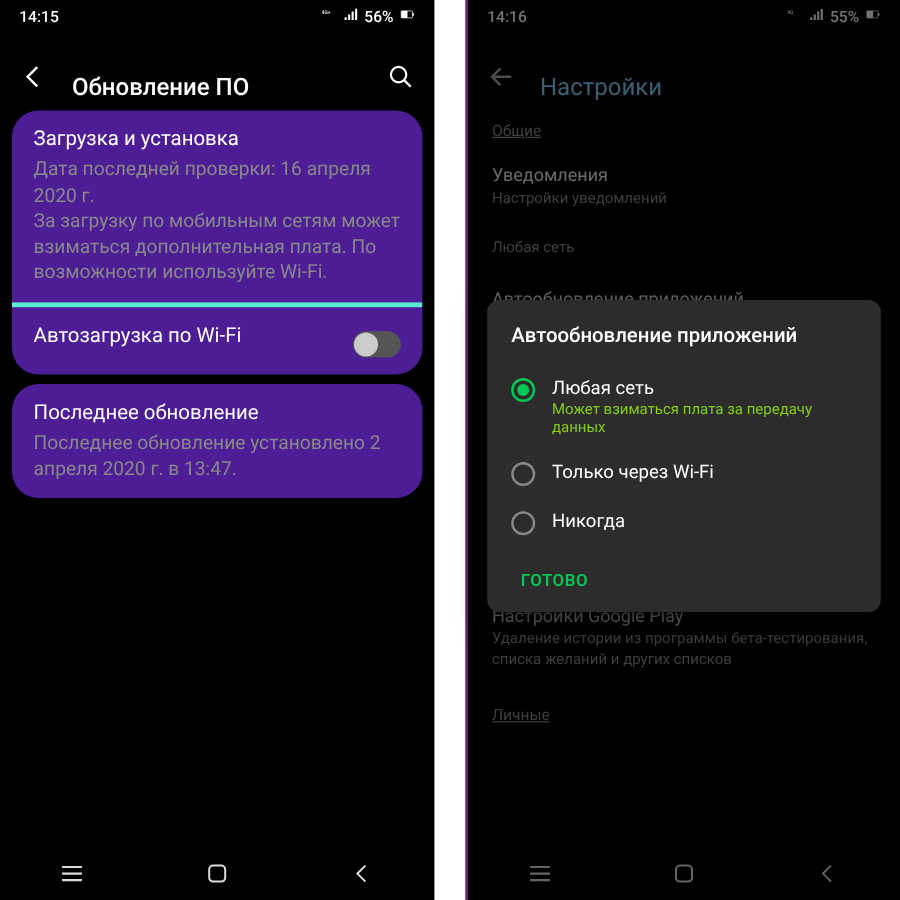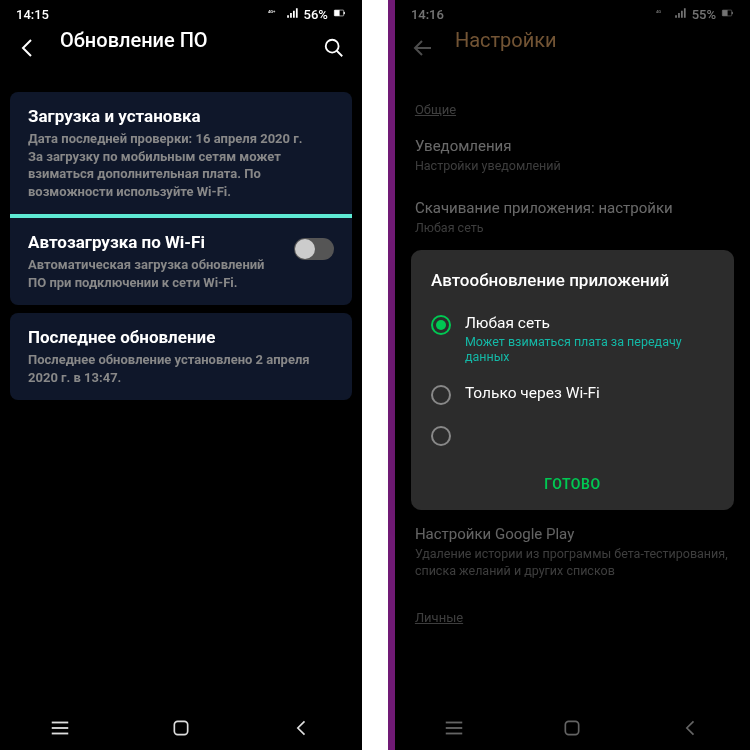--- a/index.html
+++ b/index.html
@@ -1,53 +1,53 @@
 <!DOCTYPE html>
 <html><head>
 <meta charset="utf-8">
 <style>
   * { margin: 0; padding: 0; box-sizing: border-box; font-family: -apple-system, Roboto, "Segoe UI", sans-serif; }
   body { background: #fff; width: 750px; height: 750px; display: flex; }
   .phone { width: 375px; height: 750px; background: #000; color: #fff; position: relative; display: flex; flex-direction: column; }
-  .phone + .phone { border-left: 7px solid #701a75; margin-left: 26px; }
+  .phone + .phone { border-left: 2px solid #701a75; margin-left: 26px; }
   .statusbar { height: 28px; display: flex; justify-content: space-between; align-items: center; padding: 0 16px; font-size: 13px; font-weight: 500; }
   .statusbar .right { display: flex; align-items: center; gap: 4px; }
   .statusbar svg { width: 14px; height: 14px; }
-  .appbar { height: 56px; display: flex; align-items: flex-start; padding: 0 8px; gap: 12px; }
+  .appbar { height: 56px; display: flex; align-items: flex-end; padding: 0 8px; gap: 12px; }
   .appbar .back { width: 40px; height: 40px; display: flex; align-items: center; justify-content: center; cursor: pointer; }
   .appbar .title { font-size: 20px; font-weight: 500; flex: 1; }
   .appbar .search { width: 40px; height: 40px; display: flex; align-items: center; justify-content: center; cursor: pointer; }
   .content { flex: 1; overflow: hidden; }
-  .card { background: #0f172a; border-radius: 8px; margin: 8px 10px; overflow: hidden; font-weight: bold; }
+  .card { background: #4c1d95; border-radius: 22px; margin: 8px 10px; overflow: hidden; }
   .item { padding: 14px 18px; display: flex; align-items: flex-start; cursor: pointer; }
   .item + .item { border-top: 4px solid #5eead4; }
   .item .txt { flex: 1; }
   .item .primary { font-size: 17px; color: #fff; margin-bottom: 4px; }
-  .item .secondary { font-size: 13px; color: #888; line-height: 1.35; }
+  .item .secondary { font-size: 16px; color: #888; line-height: 1.35; }
   .toggle { width: 40px; height: 22px; border-radius: 11px; background: #555; position: relative; margin-left: 12px; margin-top: 6px; flex-shrink: 0; }
   .toggle::after { content: ""; position: absolute; left: 1px; top: 1px; width: 20px; height: 20px; border-radius: 50%; background: #ccc; }
 
   
   .rcontent { flex: 1; padding: 0 20px; overflow: hidden; position: relative; }
   .section-header { font-size: 13px; color: #8a8a8a; padding: 18px 0 8px; text-decoration: underline; }
   .ritem { padding: 12px 0; cursor: pointer; }
   .ritem .primary { font-size: 15px; color: #e8e8e8; margin-bottom: 3px; }
   .ritem .secondary { font-size: 12.5px; color: #888; line-height: 1.35; }
 
   .overlay { position: absolute; inset: 0; background: rgba(0,0,0,0.55); }
   .dialog { position: absolute; left: 16px; right: 16px; top: 250px; background: #2c2c2c; border-radius: 10px; padding: 20px 20px 8px; box-shadow: 0 8px 24px rgba(0,0,0,0.6); }
   .dialog .dtitle { font-size: 17px; font-weight: 500; margin-bottom: 14px; }
   .dopt { display: flex; align-items: flex-start; padding: 10px 0; cursor: pointer; gap: 14px; }
   .radio { width: 20px; height: 20px; border: 2px solid #888; border-radius: 50%; flex-shrink: 0; margin-top: 1px; display: flex; align-items: center; justify-content: center; }
   .radio.checked { border-color: #00c853; }
   .radio.checked::after { content: ""; width: 10px; height: 10px; background: #00c853; border-radius: 50%; }
   .dopt .otxt { flex: 1; }
   .dopt .olabel { font-size: 15.5px; color: #fff; }
-  .dopt .odesc { font-size: 12.5px; color: #14b8a6; margin-top: 2px; }
-  .dactions { display: flex; justify-content: center; margin-top: 10px; }
+  .dopt .odesc { font-size: 12.5px; color: #84cc16; margin-top: 2px; }
+  .dactions { display: flex; justify-content: flex-start; margin-top: 10px; }
   .dbtn { color: #00c853; font-size: 14px; font-weight: 600; letter-spacing: 0.5px; padding: 10px 8px; cursor: pointer; }
 
   .navbar { height: 44px; display: flex; justify-content: space-around; align-items: center; }
   .navbtn { width: 60px; height: 28px; display: flex; align-items: center; justify-content: center; cursor: pointer; }
   .navbtn svg { stroke: #ddd; fill: none; }
 </style>
 </head>
 <body>
 
 <div class="phone">
@@ -87,21 +87,20 @@
       <div class="item">
         <div class="txt">
           <div class="primary">Загрузка и установка</div>
           <div class="secondary" style="white-space:pre-line">Дата последней проверки: 16 апреля 2020 г.
 За загрузку по мобильным сетям может взиматься дополнительная плата. По возможности используйте Wi-Fi.</div>
         </div>
       </div>
       <div class="item">
         <div class="txt">
           <div class="primary">Автозагрузка по Wi-Fi</div>
-          <div class="secondary">Автоматическая загрузка обновлений ПО при подключении к сети Wi-Fi.</div>
         </div>
         <div class="toggle"></div>
       </div>
     </div>
     <div class="card">
       <div class="item">
         <div class="txt">
           <div class="primary">Последнее обновление</div>
           <div class="secondary">Последнее обновление установлено 2 апреля 2020 г. в 13:47.</div>
         </div>
@@ -147,30 +146,29 @@
           </svg></span>
     </span>
   </div>
   <div class="appbar">
     <div class="back">
       <svg width="24" height="24" viewBox="0 0 24 24" fill="none" stroke="#aaa" stroke-width="2">
           <line x1="20" y1="12" x2="5" y2="12"></line>
           <polyline points="11 5 4 12 11 19"></polyline>
         </svg>
     </div>
-    <div class="title" style="color:#fdba74;font-weight:400">Настройки</div>
+    <div class="title" style="color:#7dd3fc;font-weight:400">Настройки</div>
   </div>
   <div class="rcontent">
     <div class="section-header">Общие</div>
     <div class="ritem">
       <div class="primary">Уведомления</div>
       <div class="secondary">Настройки уведомлений</div>
     </div>
     <div class="ritem">
-      <div class="primary">Скачивание приложения: настройки</div>
       <div class="secondary">Любая сеть</div>
     </div>
     <div class="ritem">
       <div class="primary">Автообновление приложений</div>
       <div class="secondary">Взимание платы за передачу данных</div>
     </div>
     <div class="ritem">
       <div class="primary">Автовоспроизведение видео</div>
       <div class="secondary">Взимание платы за передачу данных</div>
     </div>
@@ -200,20 +198,23 @@
       </div>
     </div>
     <div class="dopt">
       <div class="radio"></div>
       <div class="otxt">
           <div class="olabel">Только через Wi-Fi</div>
         </div>
     </div>
     <div class="dopt">
       <div class="radio"></div>
+      <div class="otxt">
+          <div class="olabel">Никогда</div>
+        </div>
     </div>
     <div class="dactions">
       <div class="dbtn">ГОТОВО</div>
     </div>
   </div>
 
   <div class="navbar">
     <div class="navbtn">
         <svg width="22" height="22" viewBox="0 0 24 24" stroke-width="2">
           <line x1="3" y1="6" x2="21" y2="6"></line>

